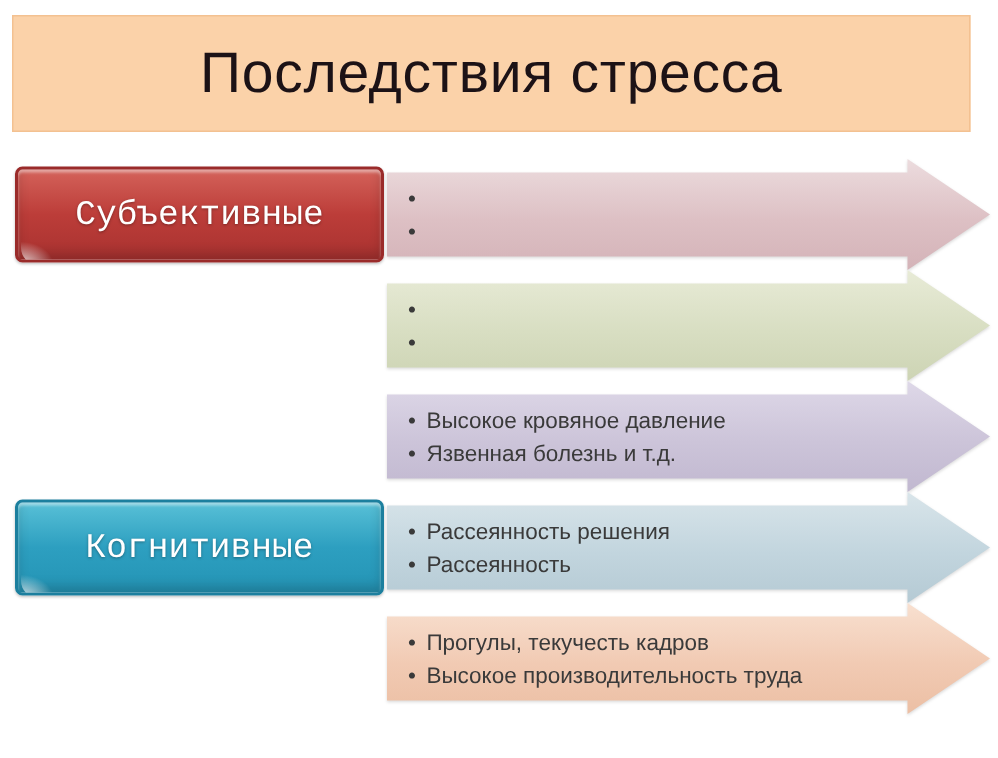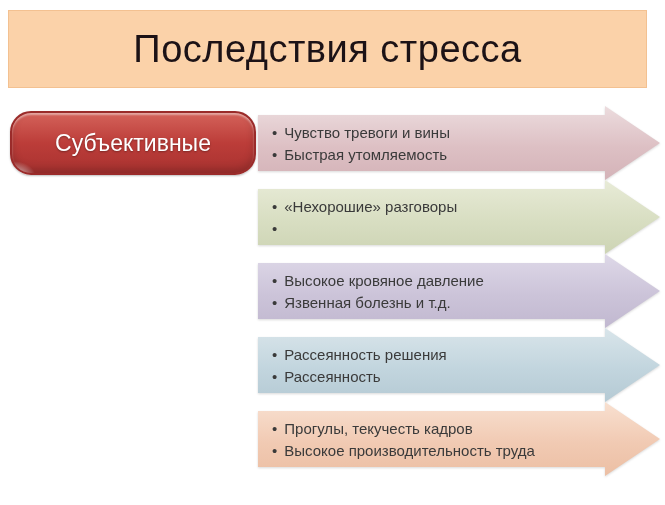--- a/index.html
+++ b/index.html
@@ -32,26 +32,27 @@
   
   .rows { position: absolute; left: 10px; top: 106px; width: 652px; }
   .row { position: relative; height: 74px; }
 
   
   .cat-btn {
     position: absolute;
     left: 0; top: 5px;
     width: 246px; height: 64px;
     box-sizing: border-box;
-    border-radius: 21px;
+    border-radius: 5px;
     border: 2px solid var(--btn-border);
     background: linear-gradient(180deg, var(--btn-light) 0%, var(--btn-mid) 50%, var(--btn-dark) 100%);
     box-shadow: inset 0 2px 2px rgba(255,255,255,0.45), inset 0 -4px 8px rgba(0,0,0,0.18), 0 1px 2px rgba(0,0,0,0.25);
     display: flex; align-items: center; justify-content: center;
     overflow: hidden;
+    font-family: Liberation Mono, monospace;
   }
   .cat-btn::after {
     content: "";
     position: absolute;
     left: 2px; bottom: -4px;
     width: 22px; height: 16px;
     background: radial-gradient(ellipse at 0% 100%, rgba(255,255,255,0.85) 0%, rgba(255,255,255,0.0) 70%);
     border-bottom-left-radius: 12px;
   }
   .cat-btn .label {
@@ -97,40 +98,37 @@
   </div>
 
   <div class="rows">
 
     <div class="row" style="--btn-light: #d4625a; --btn-mid: #bc3d39; --btn-dark: #a93230; --btn-border: #9a2b2a; --arrow-light: #ecdcde; --arrow-base: #ddc0c4; --arrow-deep: #d4b3b8;">
       <div class="arrow">
         <div class="shape"></div>
         <div class="bullets">
           <div class="bullet-item">
             <span class="marker">•</span>
-            <span>Чувство тревоги и вины</span>
           </div>
           <div class="bullet-item">
             <span class="marker">•</span>
-            <span>Быстрая утомляемость</span>
           </div>
         </div>
       </div>
       <div class="cat-btn">
         <span class="label">Субъективные</span>
       </div>
     </div>
 
     <div class="row" style="--btn-light: #b3d15c; --btn-mid: #9abf3e; --btn-dark: #8ab233; --btn-border: #7ba32b; --arrow-light: #e8ebd7; --arrow-base: #d8dec2; --arrow-deep: #cdd4b4;">
       <div class="arrow">
         <div class="shape"></div>
         <div class="bullets">
           <div class="bullet-item">
             <span class="marker">•</span>
-            <span>«Нехорошие» разговоры</span>
           </div>
           <div class="bullet-item">
             <span class="marker">•</span>
           </div>
         </div>
       </div>
     </div>
 
     <div class="row" style="--btn-light: #9d7cc5; --btn-mid: #845fae; --btn-dark: #7852a2; --btn-border: #674792; --arrow-light: #ded8e8; --arrow-base: #ccc4d9; --arrow-deep: #c1b8d0;">
       <div class="arrow">
@@ -155,20 +153,23 @@
           <div class="bullet-item">
             <span class="marker">•</span>
             <span>Рассеянность решения</span>
           </div>
           <div class="bullet-item">
             <span class="marker">•</span>
             <span>Рассеянность</span>
           </div>
         </div>
       </div>
+      <div class="cat-btn">
+        <span class="label">Когнитивные</span>
+      </div>
     </div>
 
     <div class="row" style="--btn-light: #f7b04c; --btn-mid: #f0962b; --btn-dark: #ea8c1f; --btn-border: #d57c15; --arrow-light: #f8e0d0; --arrow-base: #f1cab3; --arrow-deep: #ecbfa4;">
       <div class="arrow">
         <div class="shape"></div>
         <div class="bullets">
           <div class="bullet-item">
             <span class="marker">•</span>
             <span>Прогулы, текучесть кадров</span>
           </div>

